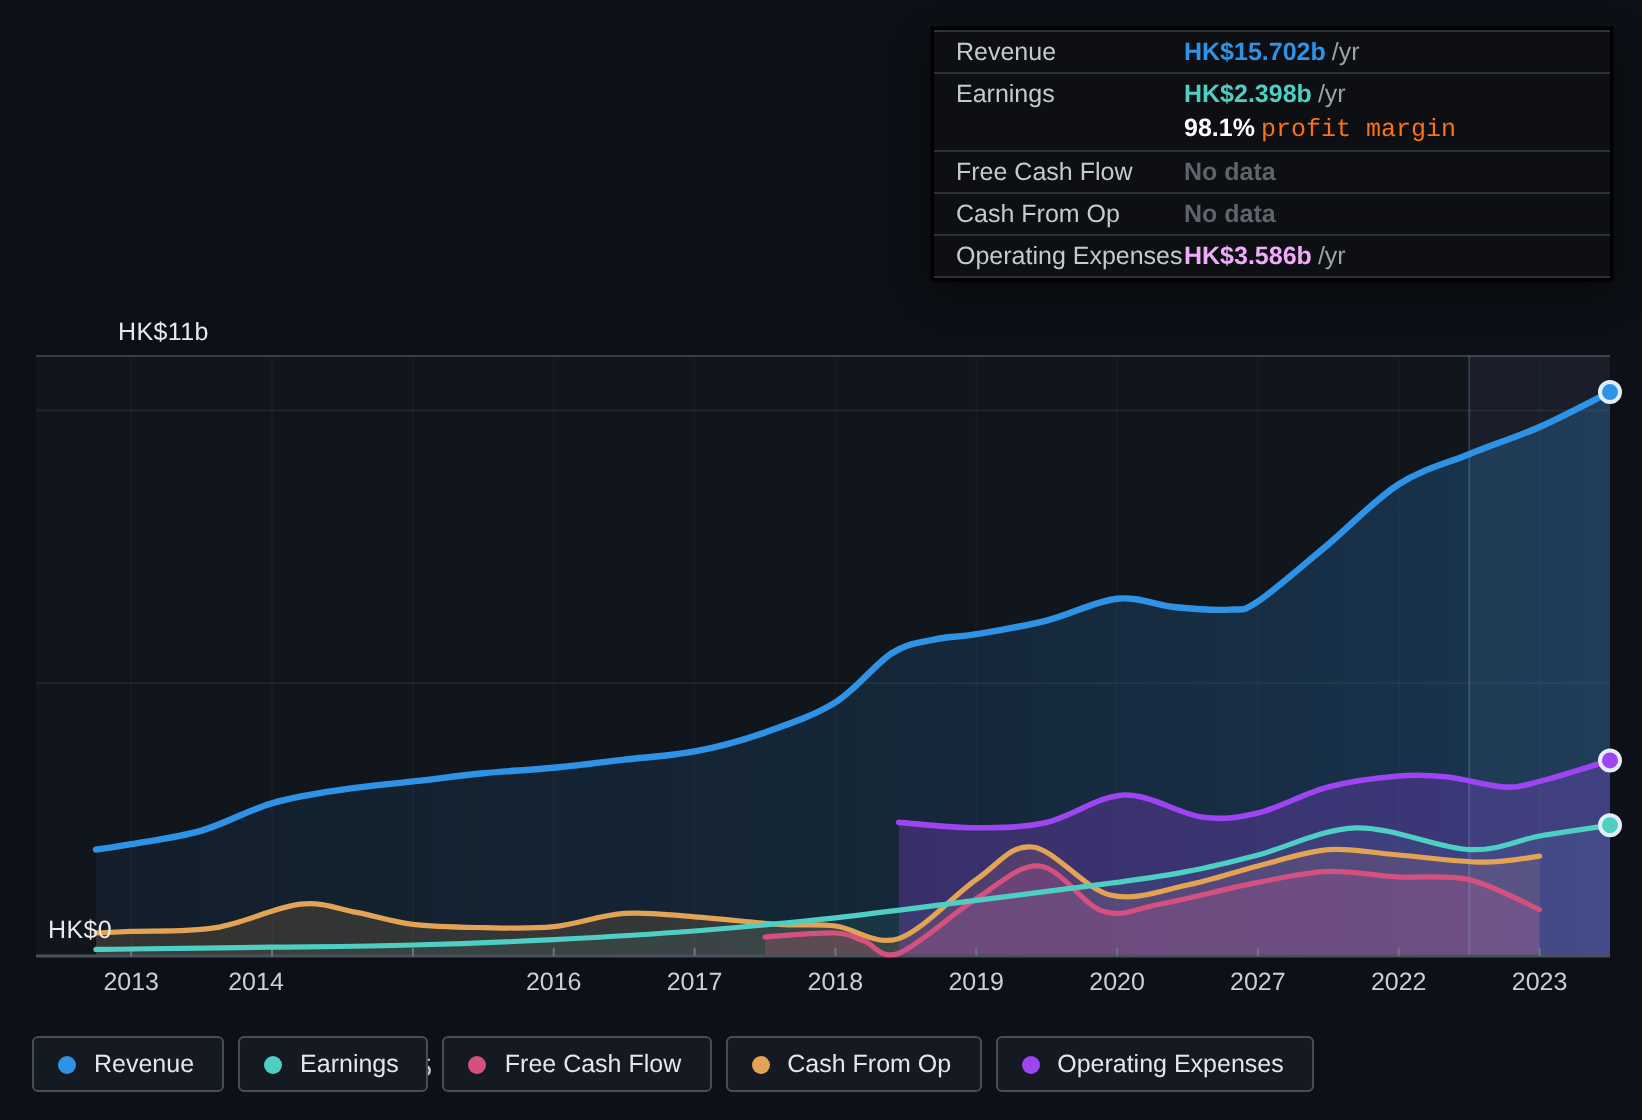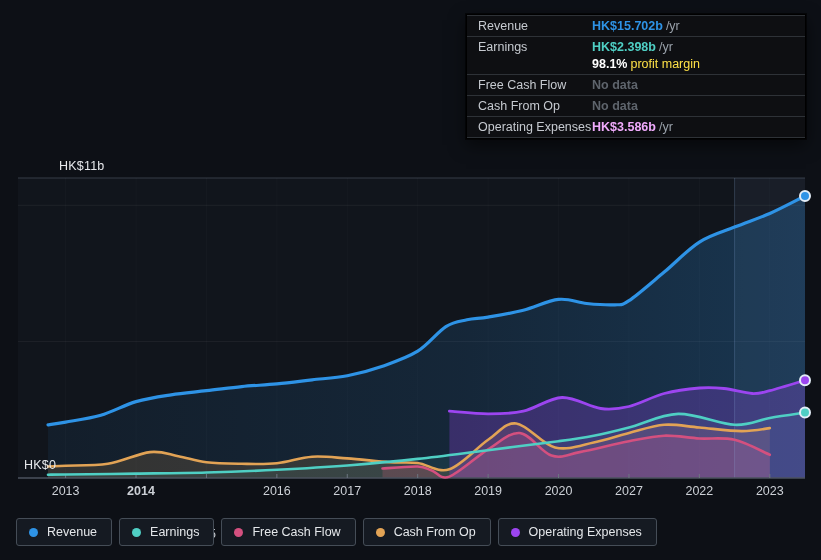--- a/index.html
+++ b/index.html
@@ -29,21 +29,21 @@
   #tooltip .tt-row{
     display:flex;align-items:baseline;padding:3px 11px;
     border-top:1px solid #2e3237;font-size:12.5px;line-height:14px;
   }
   #tooltip .tt-row.grouped{border-top:none;padding-top:0;}
   #tooltip .tt-label{flex:0 0 114px;color:#c6cad0;}
   #tooltip .tt-value{font-weight:bold;}
   #tooltip .tt-suffix{color:#9aa2ab;font-weight:normal;margin-left:3px;}
   #tooltip .tt-nodata{color:#5e646c;font-weight:bold;}
   #tooltip .tt-sub-bold{color:#ffffff;font-weight:bold;}
-  #tooltip .tt-sub-rest{color:#fde047;margin-left:3px;}
+  #tooltip .tt-sub-rest{color:#f97316;margin-left:3px;font-family:Liberation Mono, monospace;}
   #tooltip .tt-bottom{border-top:1px solid #2e3237;height:0;}
   
   #legend{
     position:absolute;left:16px;top:518px;display:flex;gap:7px;
   }
   .legend-chip{
     display:flex;align-items:center;gap:9px;padding:6px 14px 6px 12px;
     background:#151a22;border:1px solid #454d57;border-radius:3px;
     color:#e4e7ea;font-size:12.5px;cursor:pointer;white-space:nowrap;
   }
@@ -105,21 +105,21 @@
       <circle cx="805" cy="196.0272727272727" r="5" fill="#2e93e6" stroke="#e3edf7" stroke-width="2"></circle>
       <circle cx="805" cy="412.6" r="5" fill="#4fcfc4" stroke="#e3edf7" stroke-width="2"></circle>
       <circle cx="805" cy="380.2" r="5" fill="#9c45f0" stroke="#e3edf7" stroke-width="2"></circle>
     </svg>
 
   <div class="y-axis-label" style="left:20px;top:159px;margin-left:39px;">HK$11b</div>
   <div class="y-axis-label" style="left:24px;top:458px;">HK$0</div>
 
   <div id="x-labels">
       <div class="year-label" style="left: 43.6047px;">2013</div>
-      <div class="year-label" style="left: 119px; font-weight: bold;">2014</div>
+      <div class="year-label" style="left: 106px;">2014</div>
       <div class="year-label" style="left: 180px; margin-top: 43px;">2015</div>
       <div class="year-label" style="left: 254.86px;">2016</div>
       <div class="year-label" style="left: 325.279px;">2017</div>
       <div class="year-label" style="left: 395.698px;">2018</div>
       <div class="year-label" style="left: 466.116px;">2019</div>
       <div class="year-label" style="left: 536.535px;">2020</div>
       <div class="year-label" style="left: 606.953px;">2027</div>
       <div class="year-label" style="left: 677.372px;">2022</div>
       <div class="year-label" style="left: 747.791px;">2023</div>
     </div>

